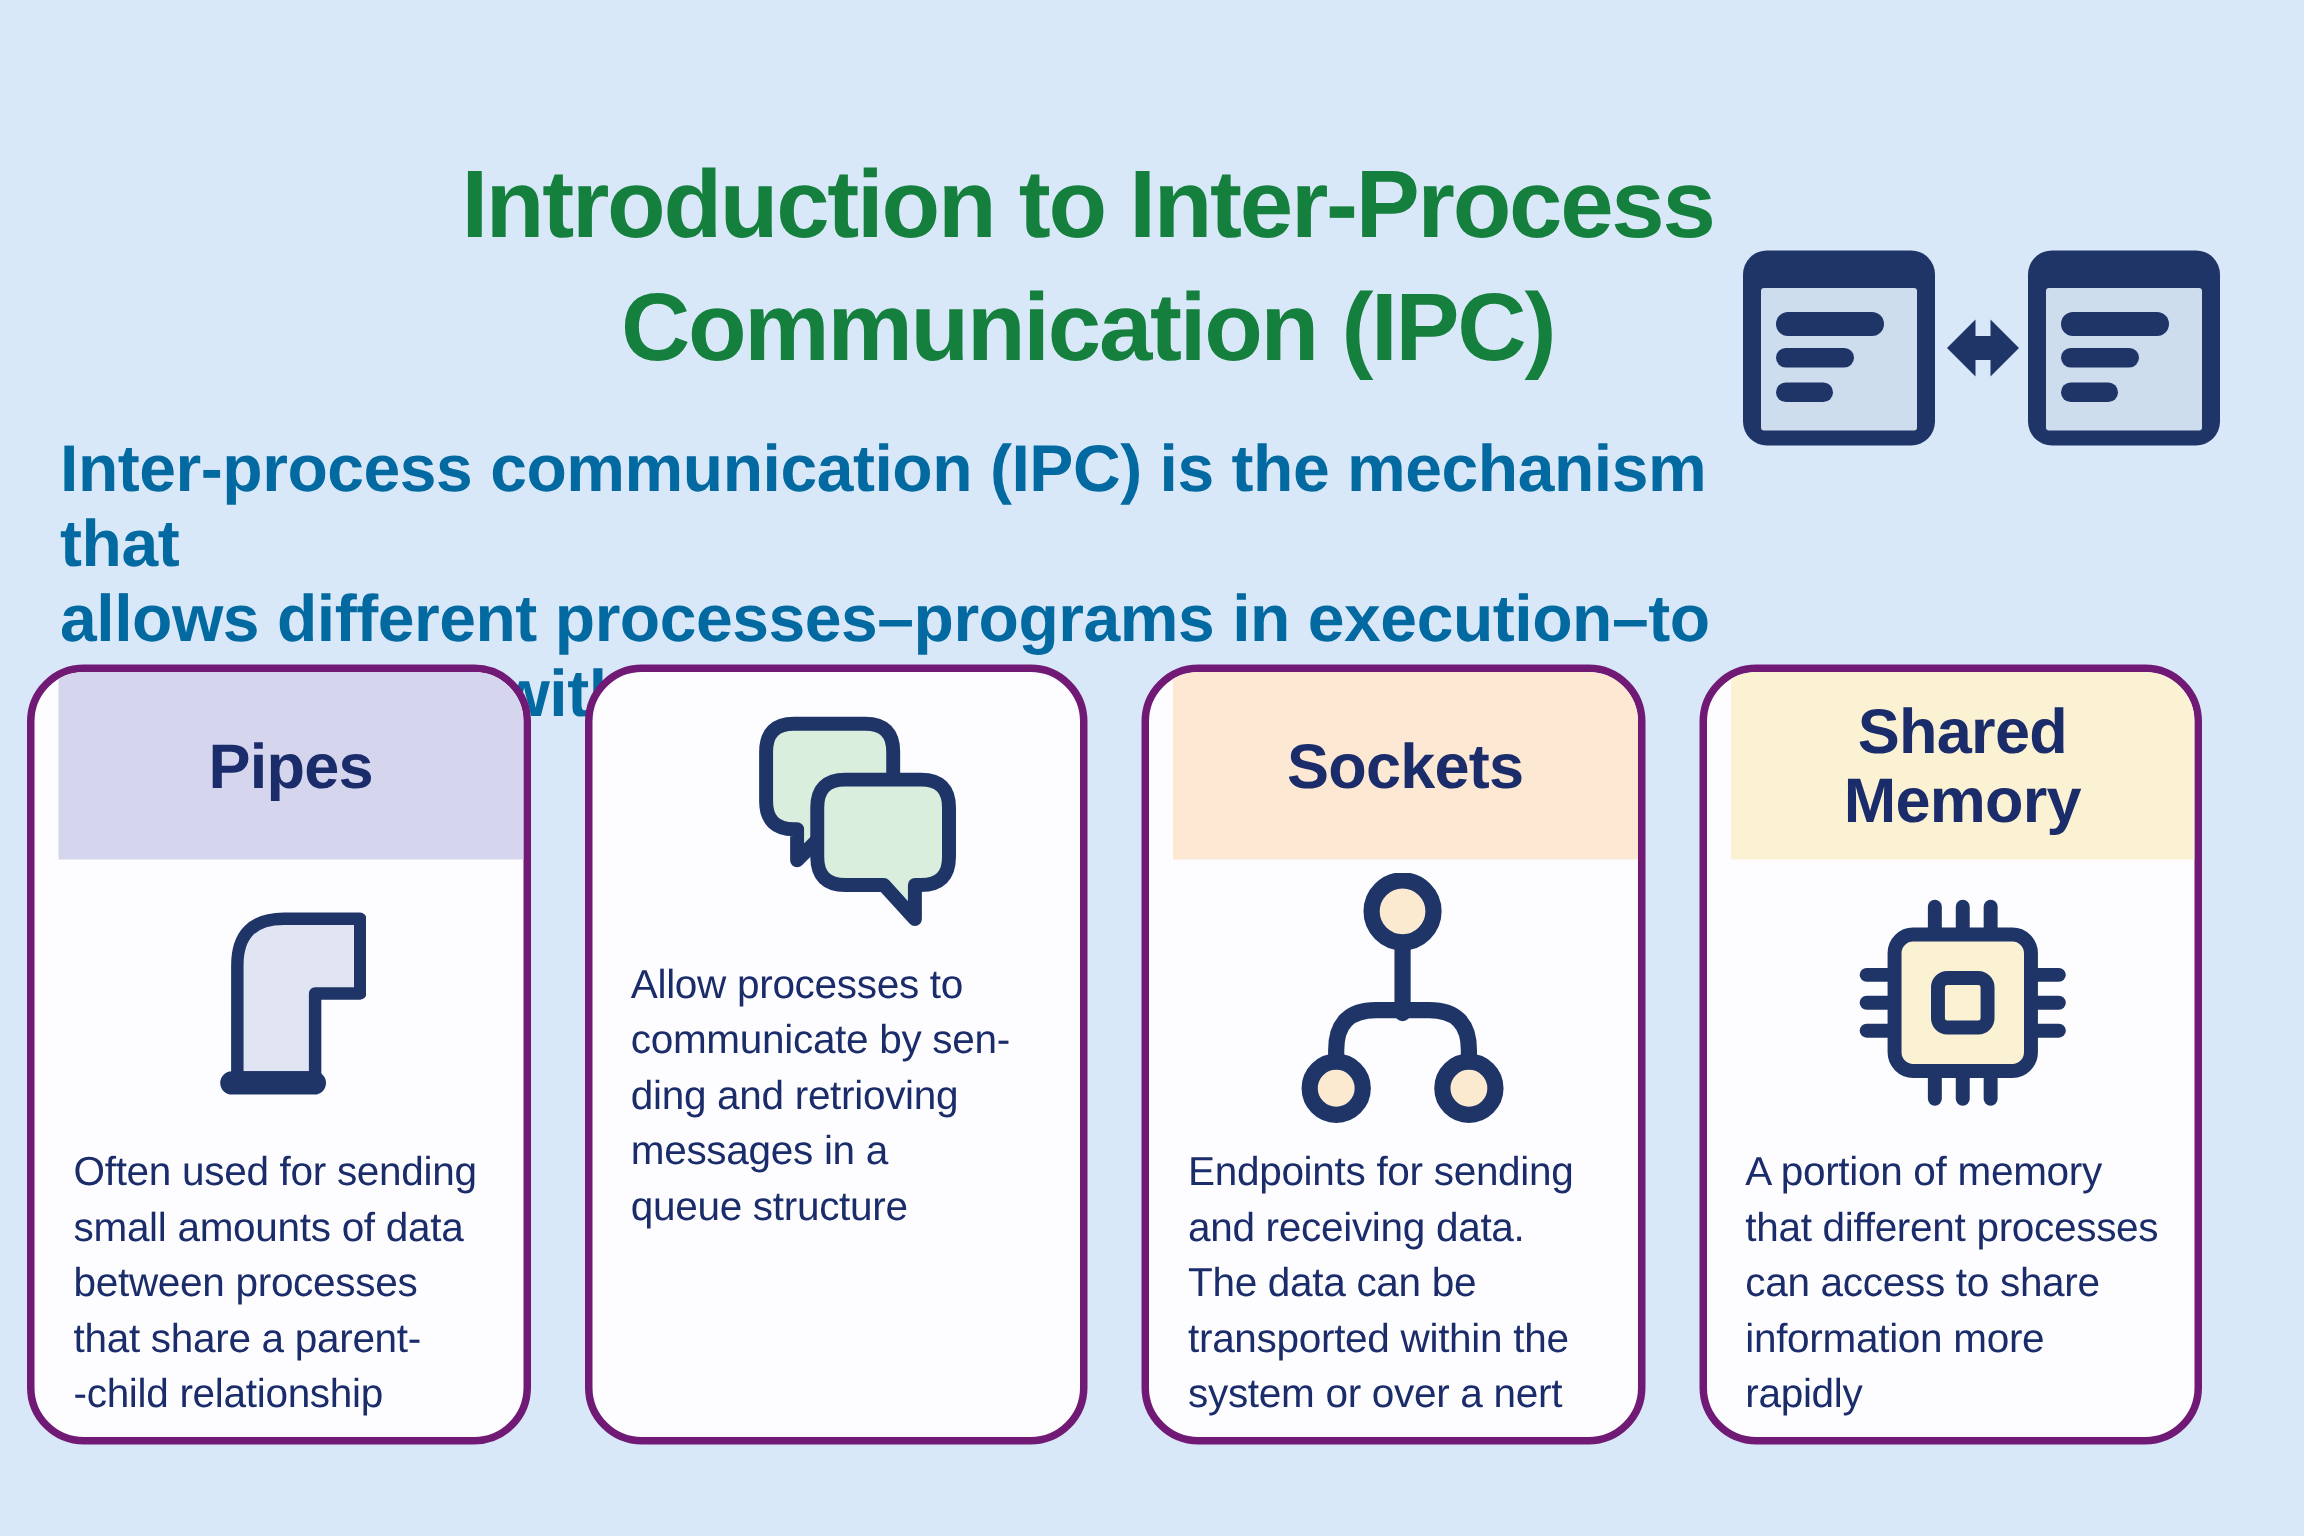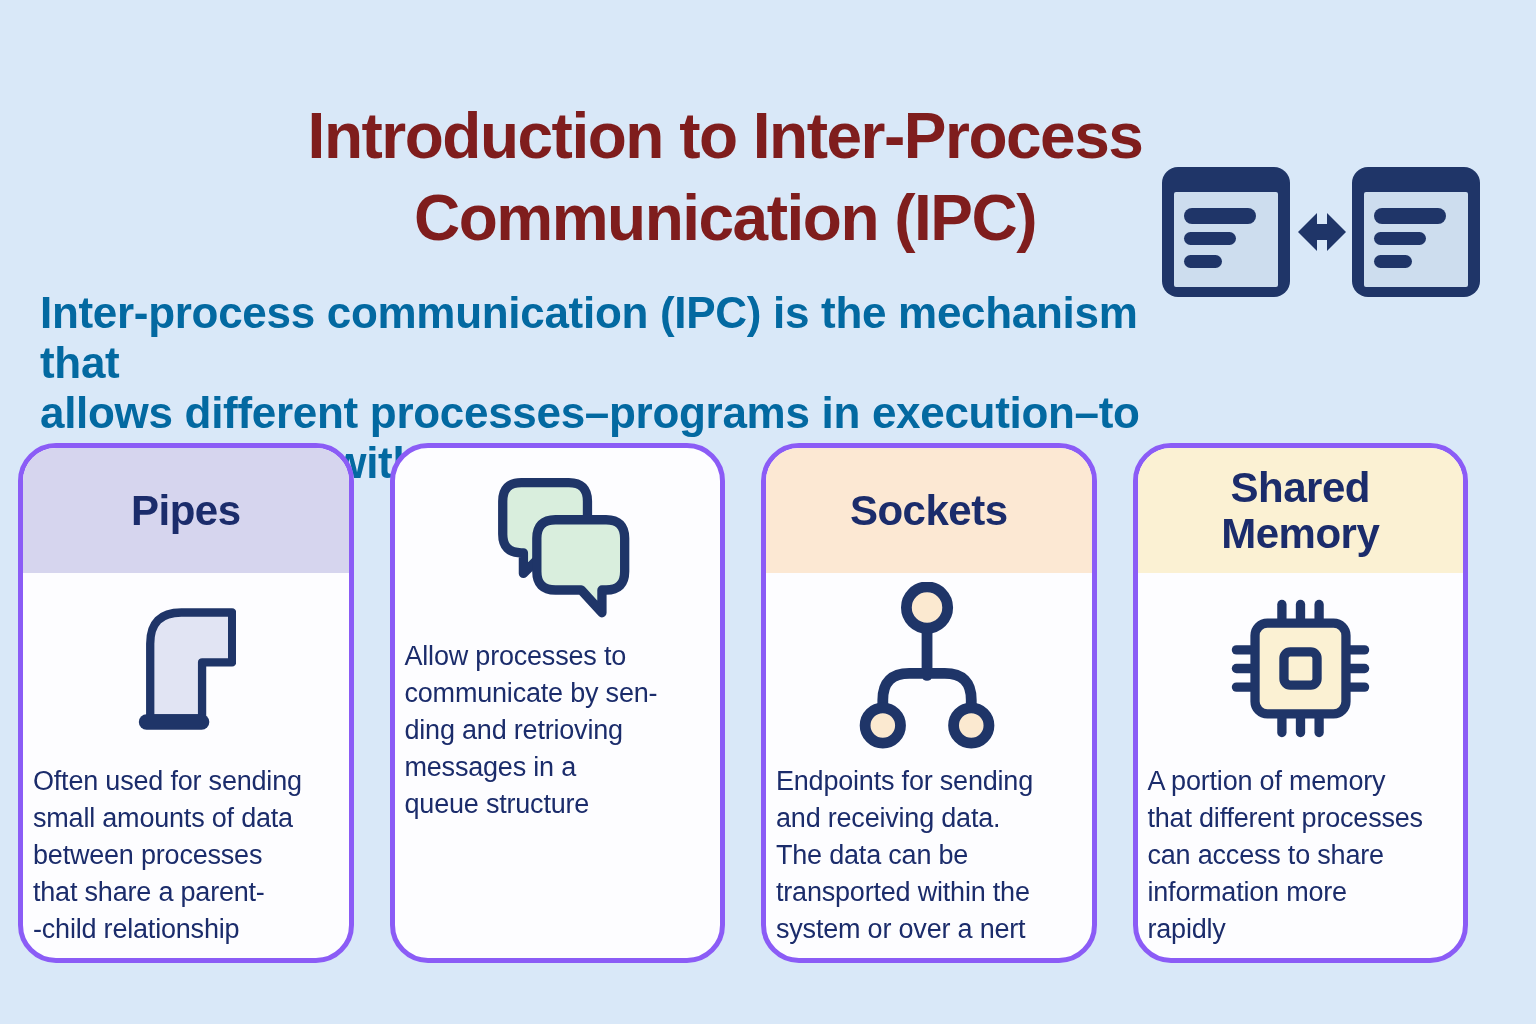--- a/index.html
+++ b/index.html
@@ -11,41 +11,41 @@
     overflow:hidden;
     position:relative;
   }
   .canvas{position:absolute;inset:0;}
   .main-title{
     position:absolute;top:52px;left:0;width:1450px;
     text-align:center;
     font-size:64px;font-weight:700;letter-spacing:-1.5px;
     line-height:82px;
     white-space:pre-line;
-    color:#7f1d1d;
+    color:#15803d;
   }
   .intro{
     position:absolute;top:244px;left:40px;width:1100px;
     font-size:44px;font-weight:600;line-height:50px;
     letter-spacing:-0.3px;
     white-space:pre-line;
     color:#0369a1;
   }
   .hero-icon{position:absolute;top:165px;left:1160px;width:322px;height:134px;}
   .cards{
     position:absolute;top:443px;left:18px;width:1450px;height:520px;
     display:flex;gap:36px;
   }
   .card{
     flex:1;height:520px;box-sizing:border-box;
     background:#fdfdff;
-    border:5px solid #8b5cf6;
+    border:5px solid #701a75;
     border-radius:38px;
     overflow:hidden;
-    display:flex;flex-direction:column;
+    display:flex;flex-direction:column;padding-left:16px;
   }
   .card-header{
     height:125px;flex:0 0 125px;
     display:flex;flex-direction:column;justify-content:center;align-items:center;
   }
   .hdr-0{background:#d6d5ee;}
   .hdr-1{background:#d5ebd9;}
   .hdr-2{background:#fbf1d3;}
   .hdr-3{background:#fce8d3;}
   .card-title{

